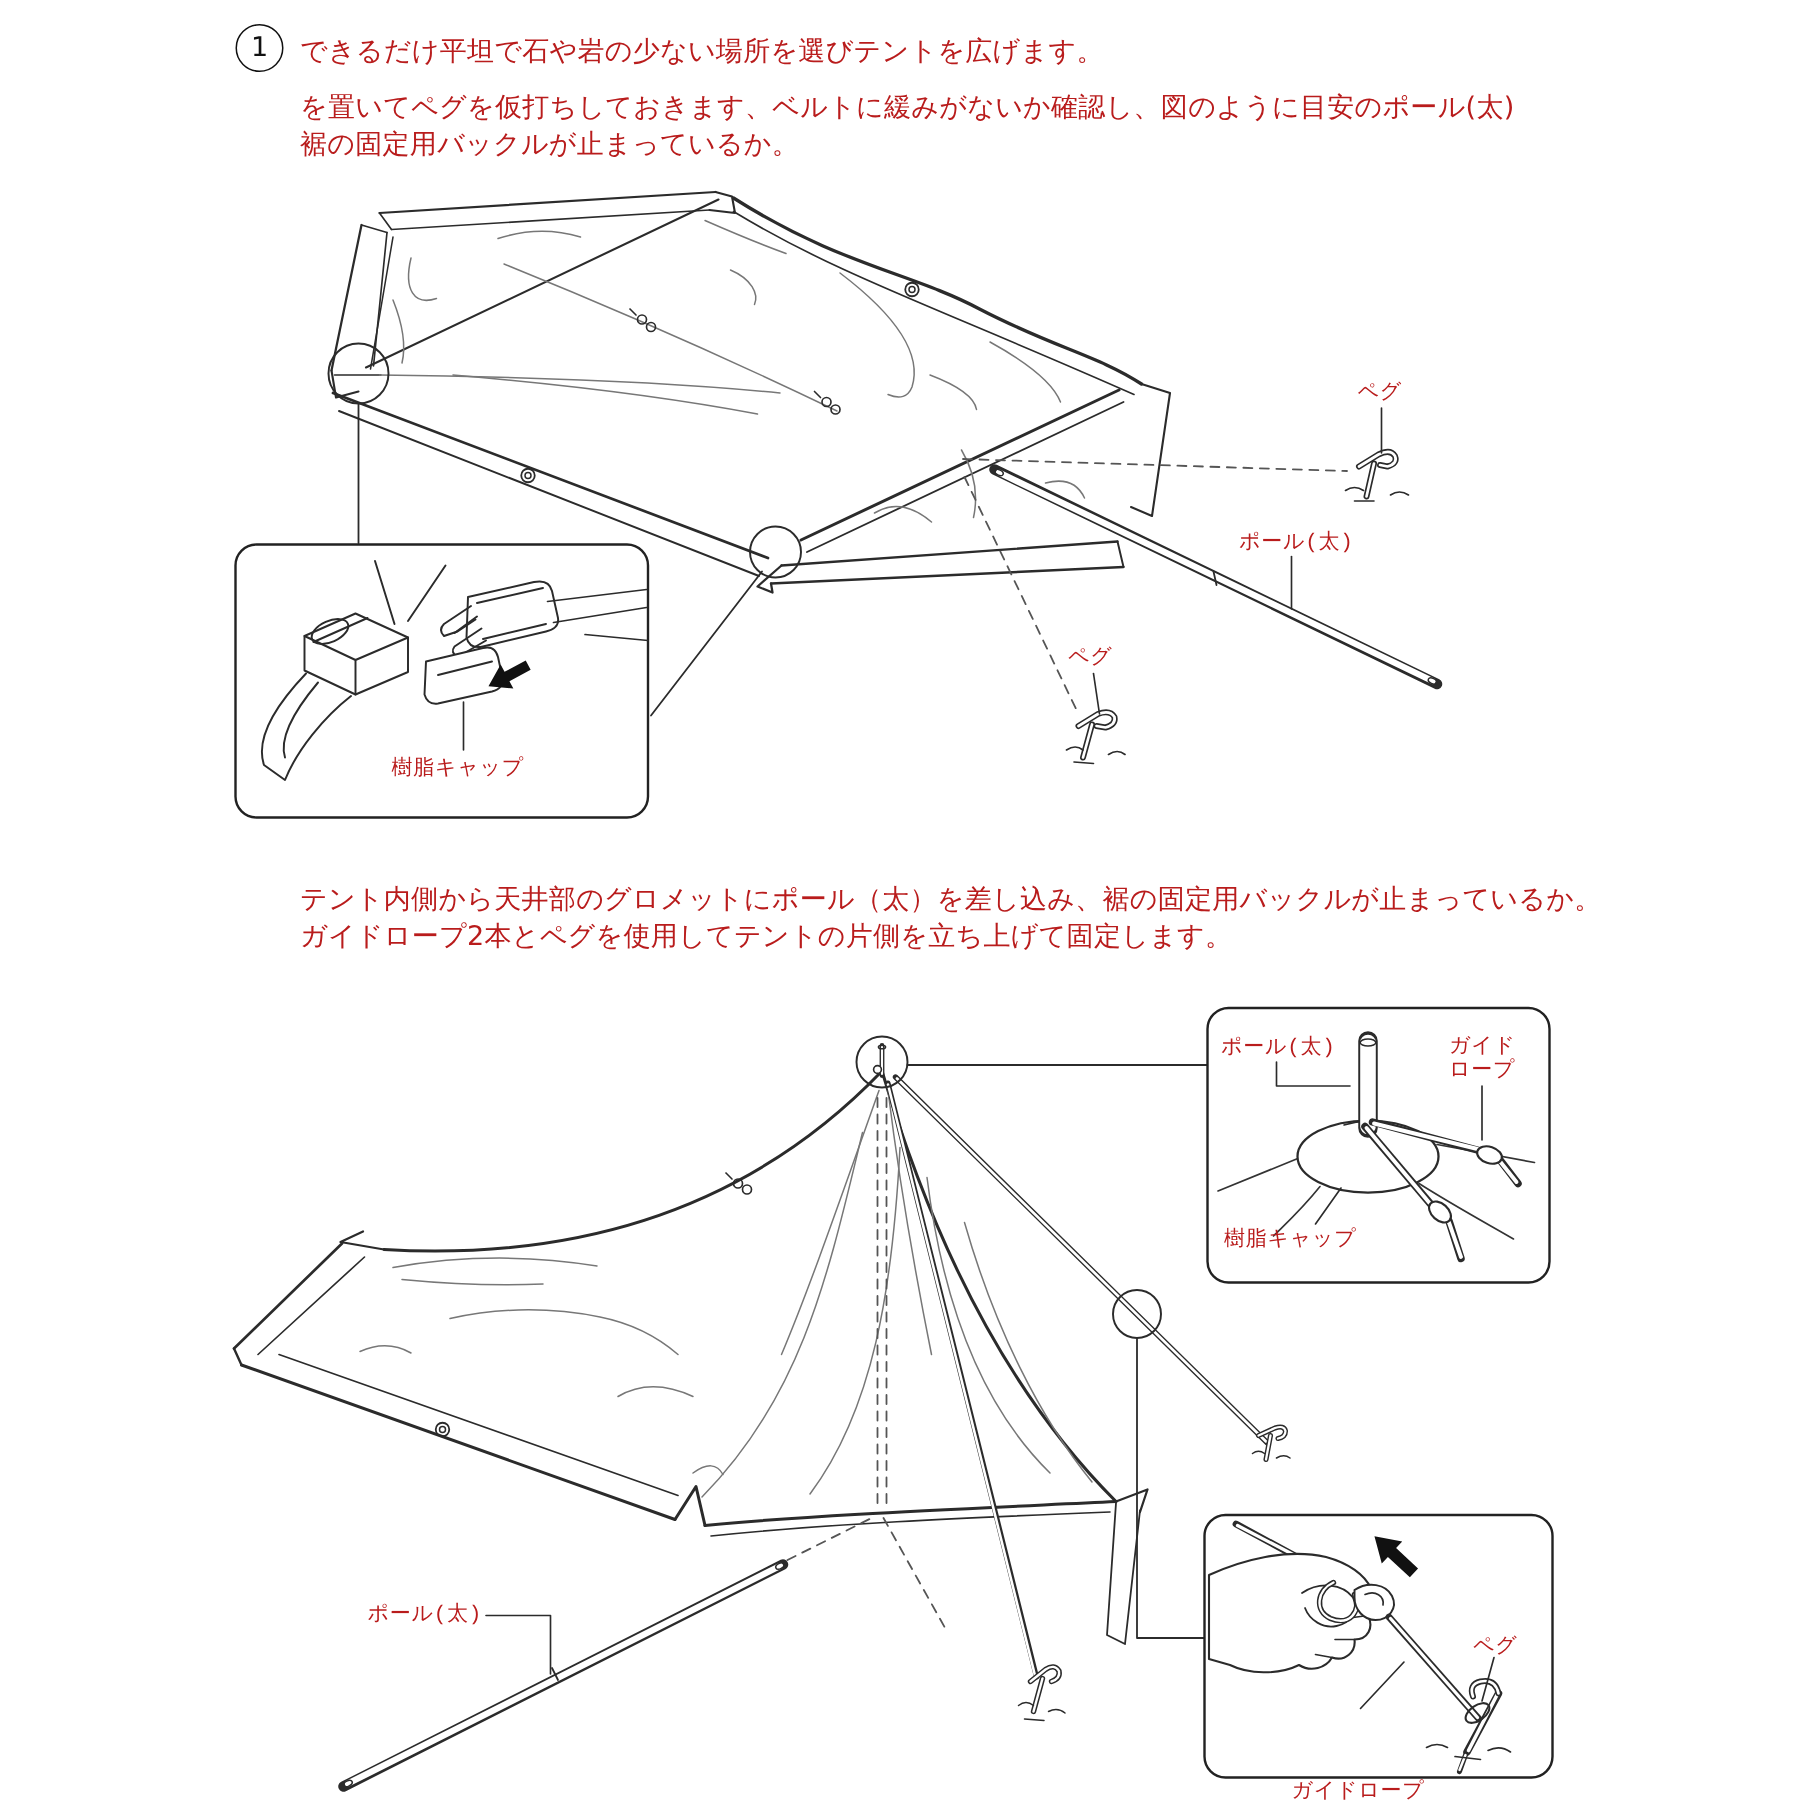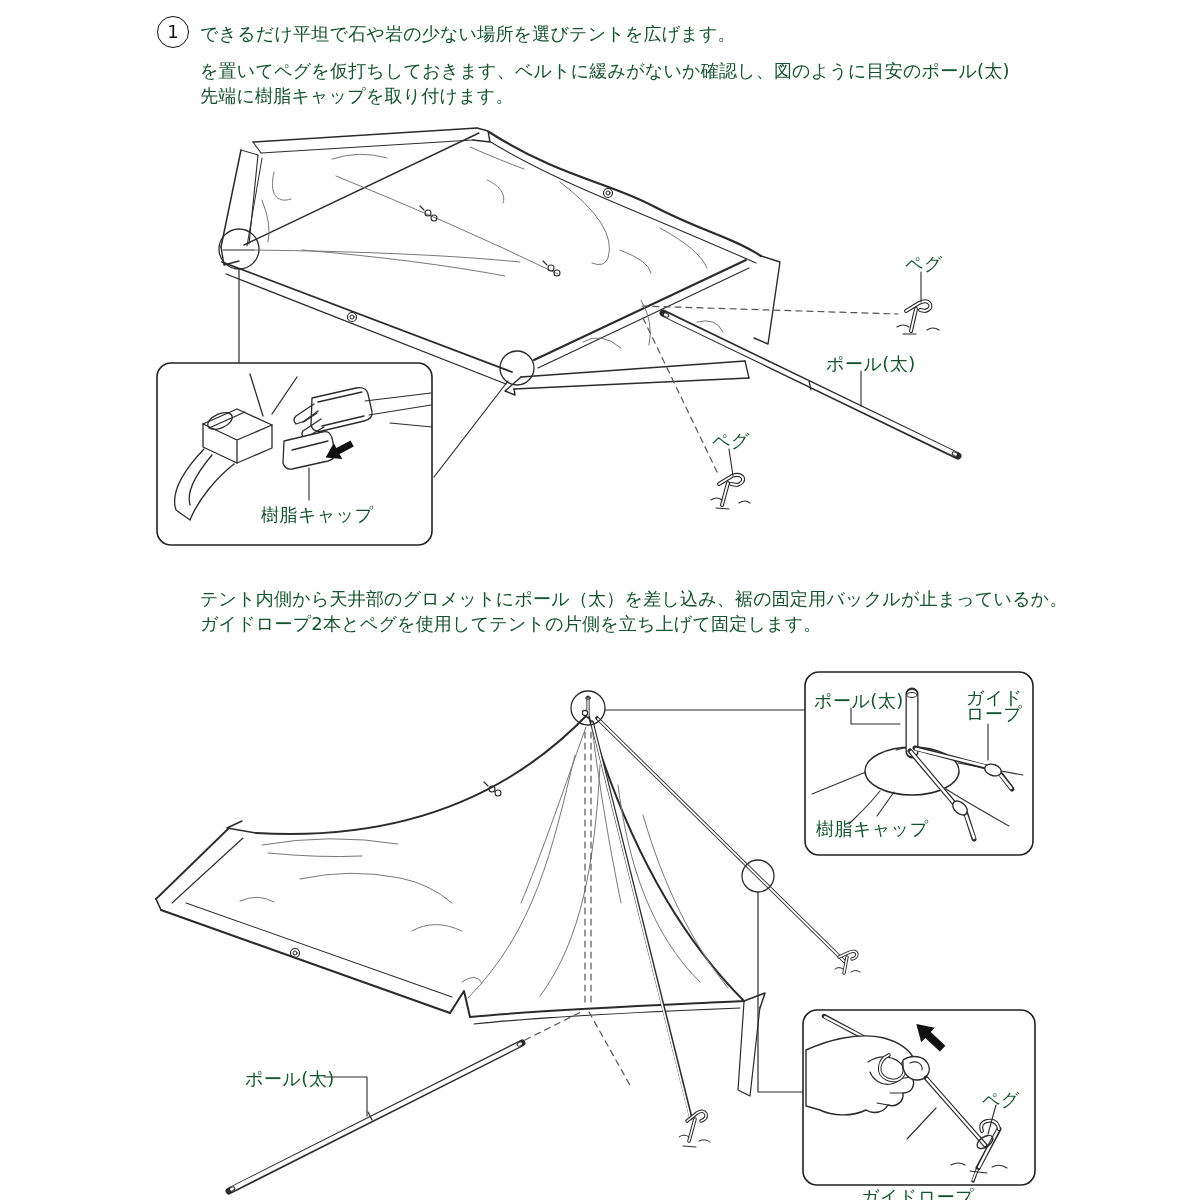--- a/index.html
+++ b/index.html
@@ -2,23 +2,23 @@
 <html><head>
 <meta charset="utf-8">
 <style>
   html,body{margin:0;padding:0;}
   body{
     width:1200px;height:1200px;position:relative;background:#ffffff;
     font-family:"DejaVu Sans","Liberation Sans",sans-serif;color:#111;
     overflow:hidden;
   }
   #art{position:absolute;left:0;top:0;z-index:1;}
-  .txt{position:absolute;z-index:2;white-space:nowrap;color:#14532d;}
+  .txt{position:absolute;z-index:2;white-space:nowrap;color:#b91c1c;}
   .body-txt{font-size:18px;letter-spacing:0.2px;}
-  .lbl{font-size:18px;letter-spacing:0.5px;}
+  .lbl{font-size:14px;letter-spacing:0.5px;font-family:Liberation Mono, monospace;}
   .step-circle{
     position:absolute;z-index:2;left:157px;top:16px;width:30px;height:30px;
     border:1.8px solid #111;border-radius:50%;text-align:center;
     line-height:29px;font-size:18px;
   }
   .guide-rope-lbl{line-height:16px;}
 </style>
 </head>
 <body>
 
@@ -323,21 +323,21 @@
     <path d="M907,1139 L936,1108" stroke="#2b2b2b" stroke-width="1.1"></path>
     <g transform="translate(928,1035) rotate(-137)">
       <polygon points="-20,-4 0,-4 0,-10 16,0 0,10 0,4 -20,4" fill="#111"></polygon>
     </g>
   </g>
 </svg>
 
 <div class="step-circle">1</div>
 <div class="txt body-txt" style="left:200px;top:22px;">できるだけ平坦で石や岩の少ない場所を選びテントを広げます。</div>
 <div class="txt body-txt" style="left:200px;top:59px;">を置いてペグを仮打ちしておきます、ベルトに緩みがないか確認し、図のように目安のポール(太)</div>
-<div class="txt body-txt" style="left:200px;top:84px;">先端に樹脂キャップを取り付けます。</div>
+<div class="txt body-txt" style="left:200px;top:84px;">裾の固定用バックルが止まっているか。</div>
 
 <div class="txt body-txt" style="left:200px;top:587px;">テント内側から天井部のグロメットにポール（太）を差し込み、裾の固定用バックルが止まっているか。</div>
 <div class="txt body-txt" style="left:200px;top:612px;">ガイドロープ2本とペグを使用してテントの片側を立ち上げて固定します。</div>
 
 <div class="txt lbl" style="left:905px;top:252px;">ペグ</div>
 <div class="txt lbl" style="left:826px;top:352px;">ポール(太)</div>
 <div class="txt lbl" style="left:712px;top:429px;">ペグ</div>
 <div class="txt lbl" style="left:261px;top:503px;">樹脂キャップ</div>
 
 <div class="txt lbl" style="left:814px;top:689px;">ポール(太)</div>

